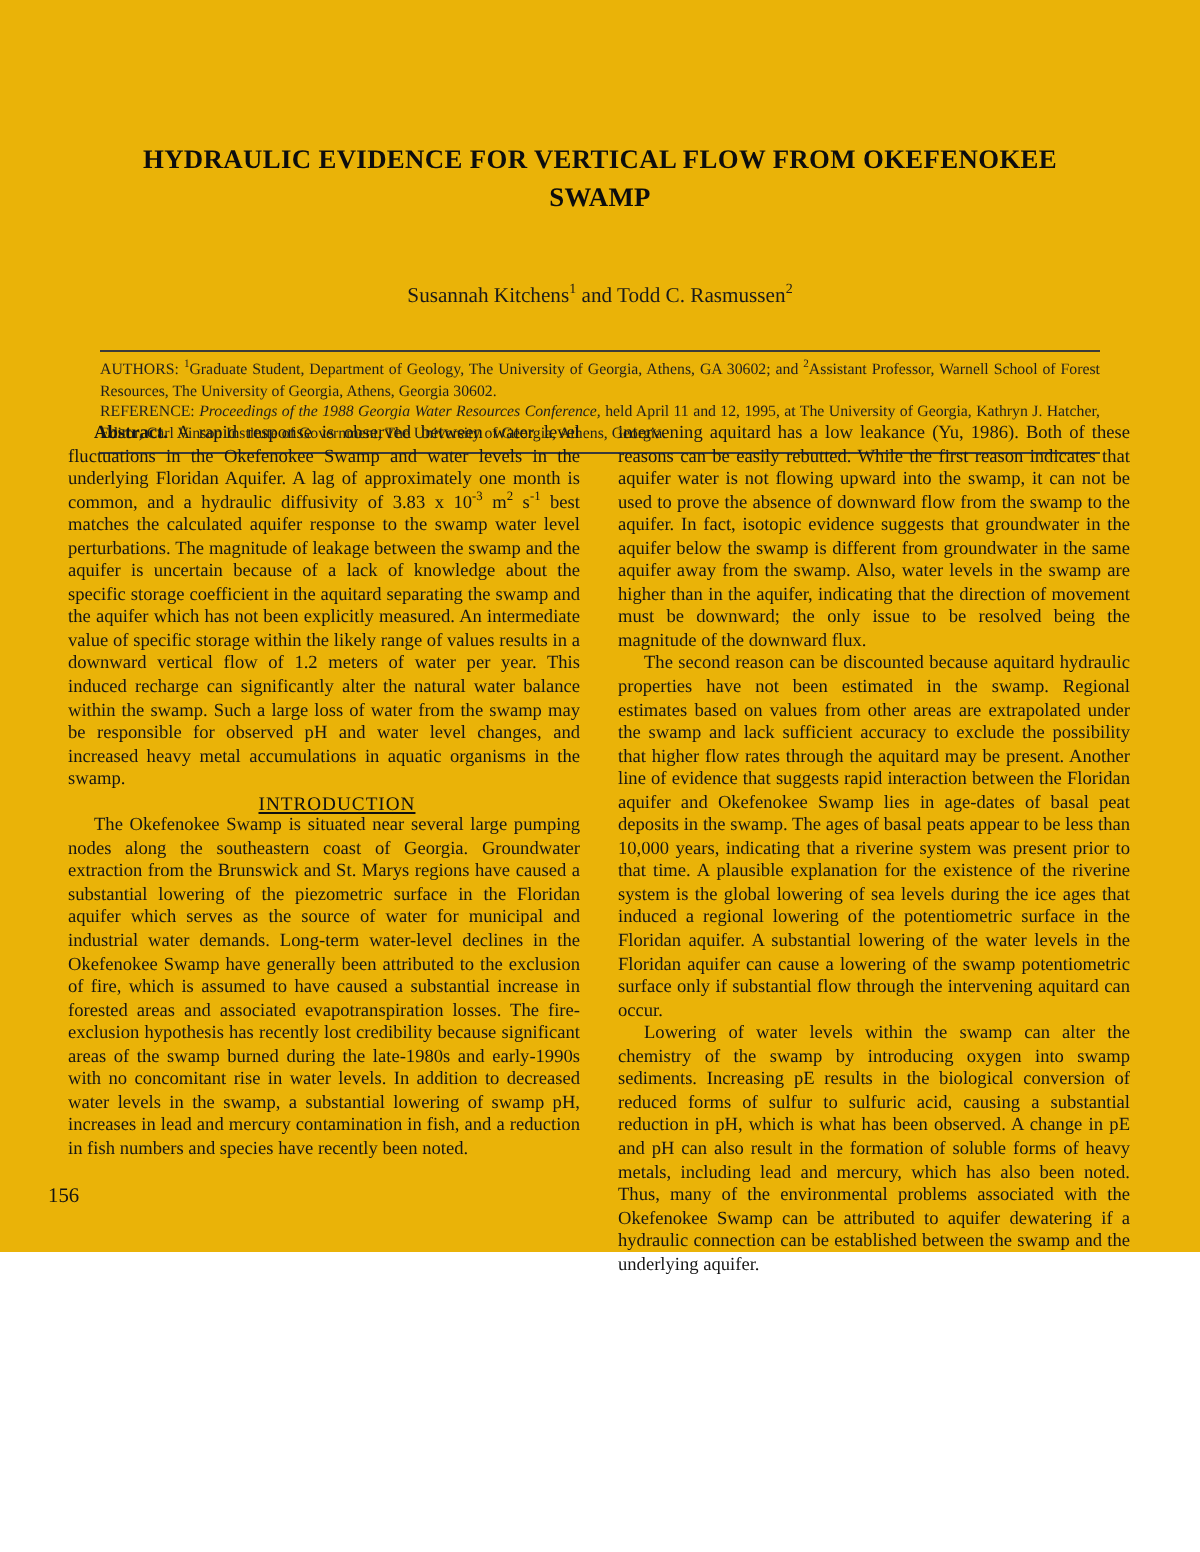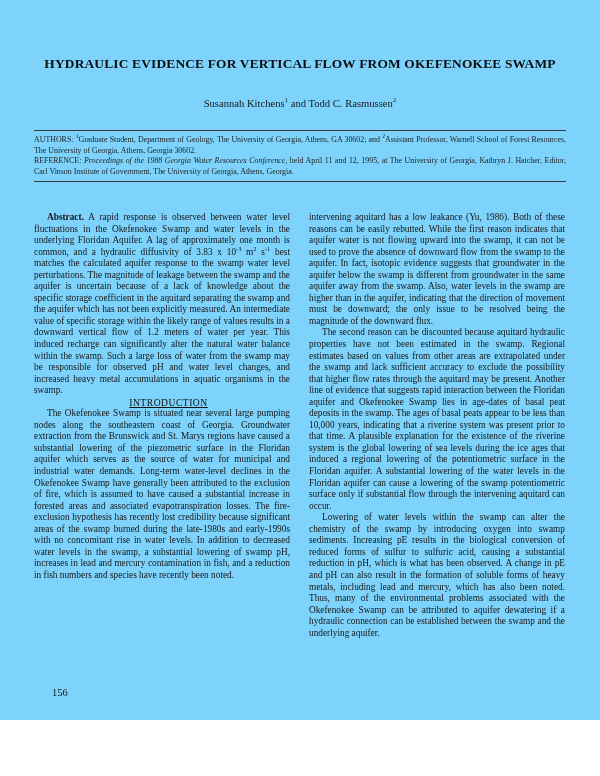--- a/index.html
+++ b/index.html
@@ -12,44 +12,44 @@
     height: 776px;
     position: relative;
     font-family: "Liberation Serif", "DejaVu Serif", serif;
     color: #1a1a1a;
     overflow: hidden;
   }
   .page {
     position: absolute;
     left: 0; top: 0;
     width: 600px;
-    height: 720px;
+    height: 626px;
     box-sizing: border-box;
-    padding: 0;
-    background: #7dd3fc;
+    padding: 16px;
+    background: #eab308;
   }
 
   
   .title-block {
     margin: 0 34px;
     padding-top: 54px;
     text-align: center;
   }
   .title-line {
     font-size: 13.4px;
     font-weight: bold;
     letter-spacing: 0.18px;
     line-height: 19px;
     color: #0d0d0d;
     font-family: "Liberation Serif", "DejaVu Serif", serif;
   }
 
   
   .authors {
-    margin: 2px 34px;
+    margin: 12px 34px;
     text-align: center;
     font-size: 10.6px;
     padding-top: 22px;
     line-height: 14px;
     color: #1a1a1a;
   }
   .authors sup {
     font-size: 7px;
     vertical-align: super;
     line-height: 0;
@@ -115,21 +115,21 @@
     letter-spacing: 0.5px;
     margin: 13px 0 9px 0;
     text-indent: 0;
     color: #111;
     text-decoration: underline;
   }
 
   
   .page-number {
     position: absolute;
-    left: 52px;
+    left: 24px;
     bottom: 22px;
     font-size: 10.4px;
     color: #141414;
   }
 </style>
 </head>
 <body>
 
 <div class="page">
 

